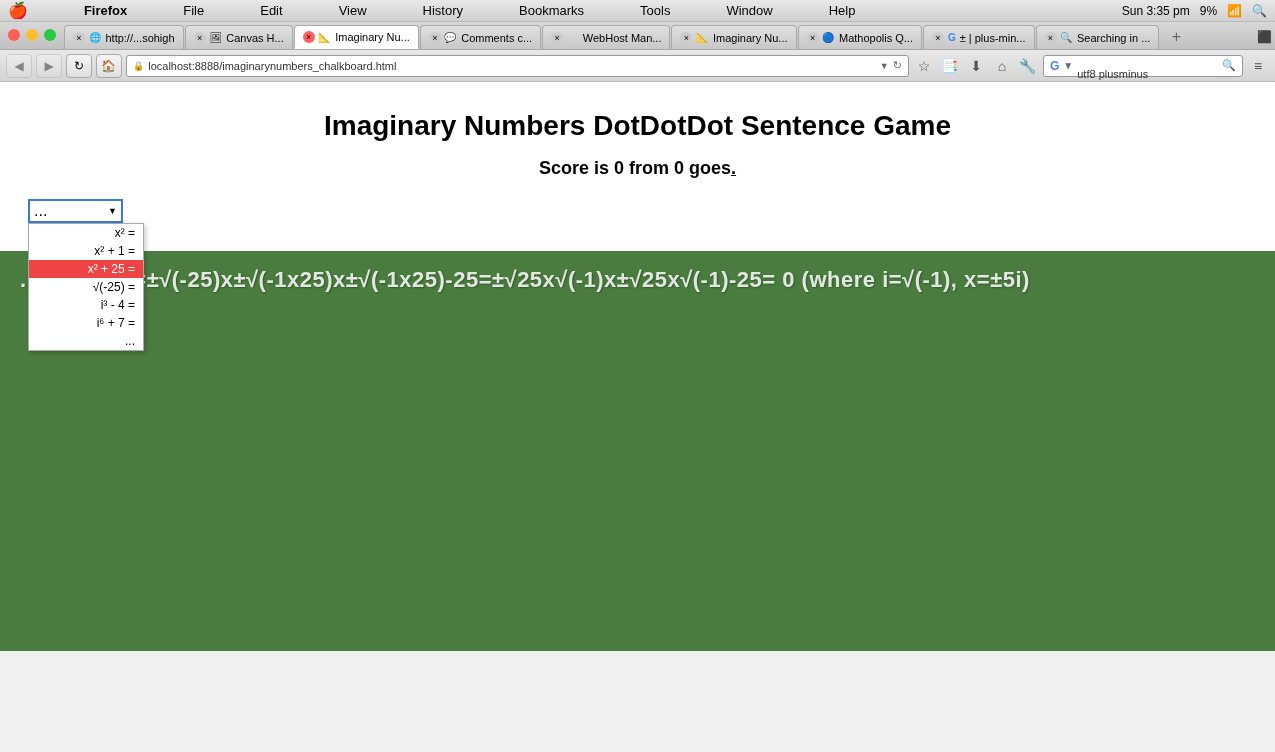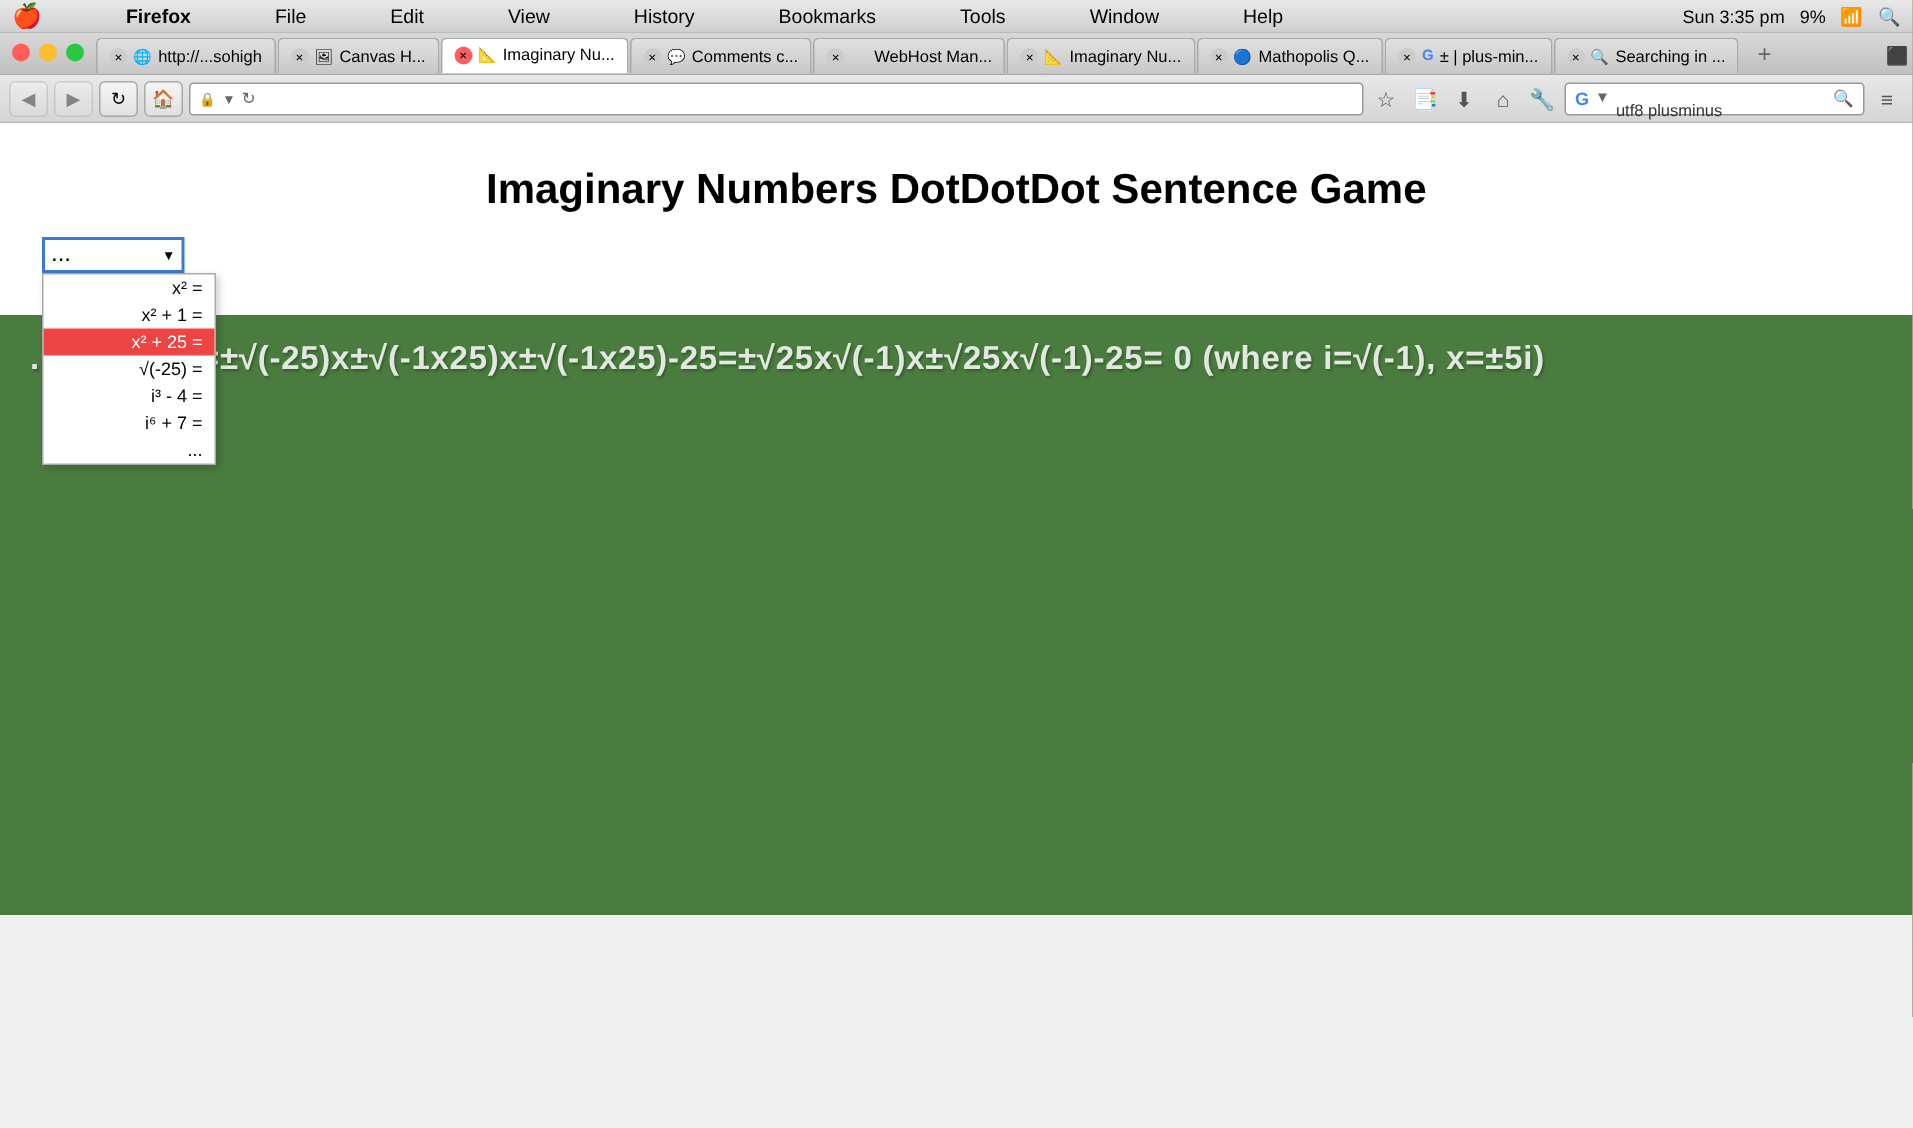--- a/index.html
+++ b/index.html
@@ -319,20 +319,21 @@
 </div>
 
 <div class="navbar">
   <div class="nav-btn disabled">◀</div>
   <div class="nav-btn disabled">▶</div>
   <div class="nav-btn">↻</div>
   <div class="nav-btn">🏠</div>
 
   <div class="nav-url">
     <span class="nav-url-lock">🔒</span>
+    <span class="nav-url-text">localhost:8888/imaginarynumbers_chalkboard.html</span>
     <span class="nav-url-arrow">▼</span>
     <span class="nav-url-reload">↻</span>
   </div>
 
   <div class="nav-icon-btn">☆</div>
   <div class="nav-icon-btn">📑</div>
   <div class="nav-icon-btn">⬇</div>
   <div class="nav-icon-btn">⌂</div>
   <div class="nav-icon-btn">🔧</div>
 
@@ -341,20 +342,23 @@
     <span style="color:#666;font-size:10px;">▼</span>
     <span style="flex:1;color:#333;margin-top:16px;">utf8 plusminus</span>
     <span>🔍</span>
   </div>
 
   <div class="nav-icon-btn">≡</div>
 </div>
 
 <div class="page-content">
   <h1 class="page-title">Imaginary Numbers DotDotDot Sentence Game</h1>
+  <p class="page-score">
+    Score is 0 from 0 goes<span style="text-decoration:underline;">.</span>
+  </p>
 
   <div class="equation-area">
 
     <div class="dropdown-wrapper">
       <div style="width:95px; height:24px; border:2px solid #3a7bcf; background:white; display:flex; align-items:center; justify-content:space-between; padding:0 4px; cursor:pointer;">
         <span>...</span>
         <span style="font-size:9px;">▼</span>
       </div>
 
       <div class="dropdown-list">

